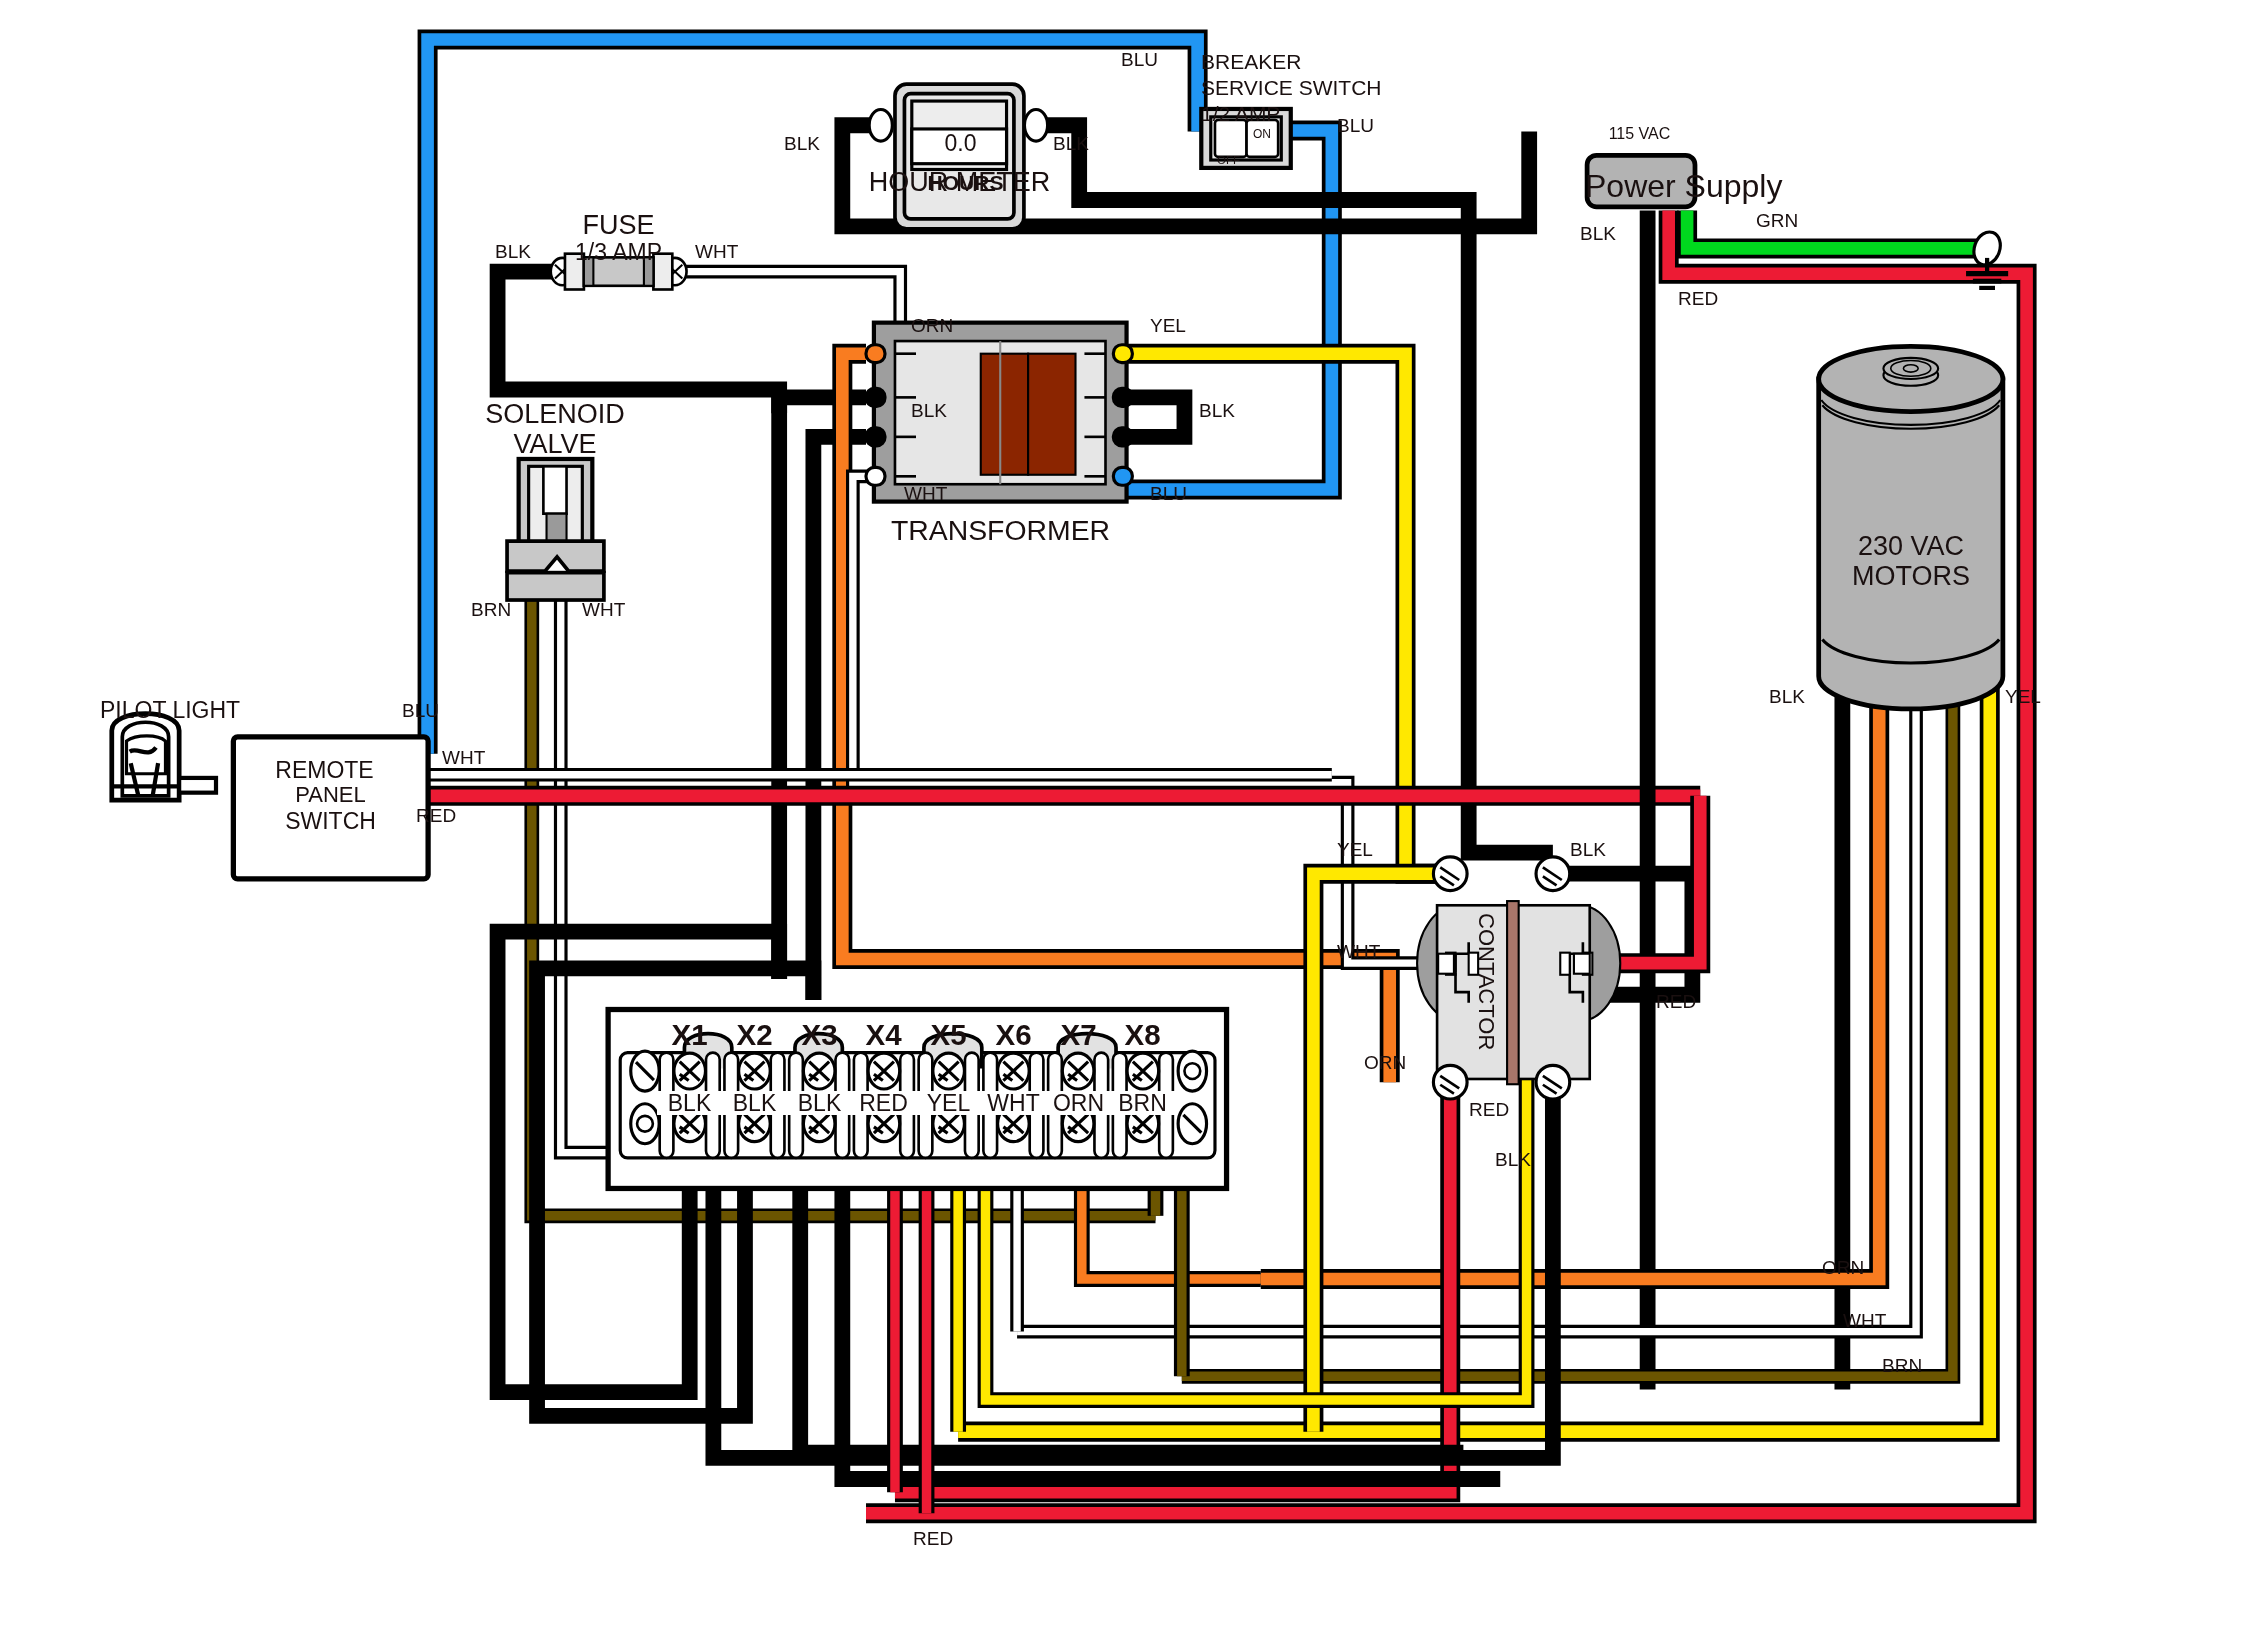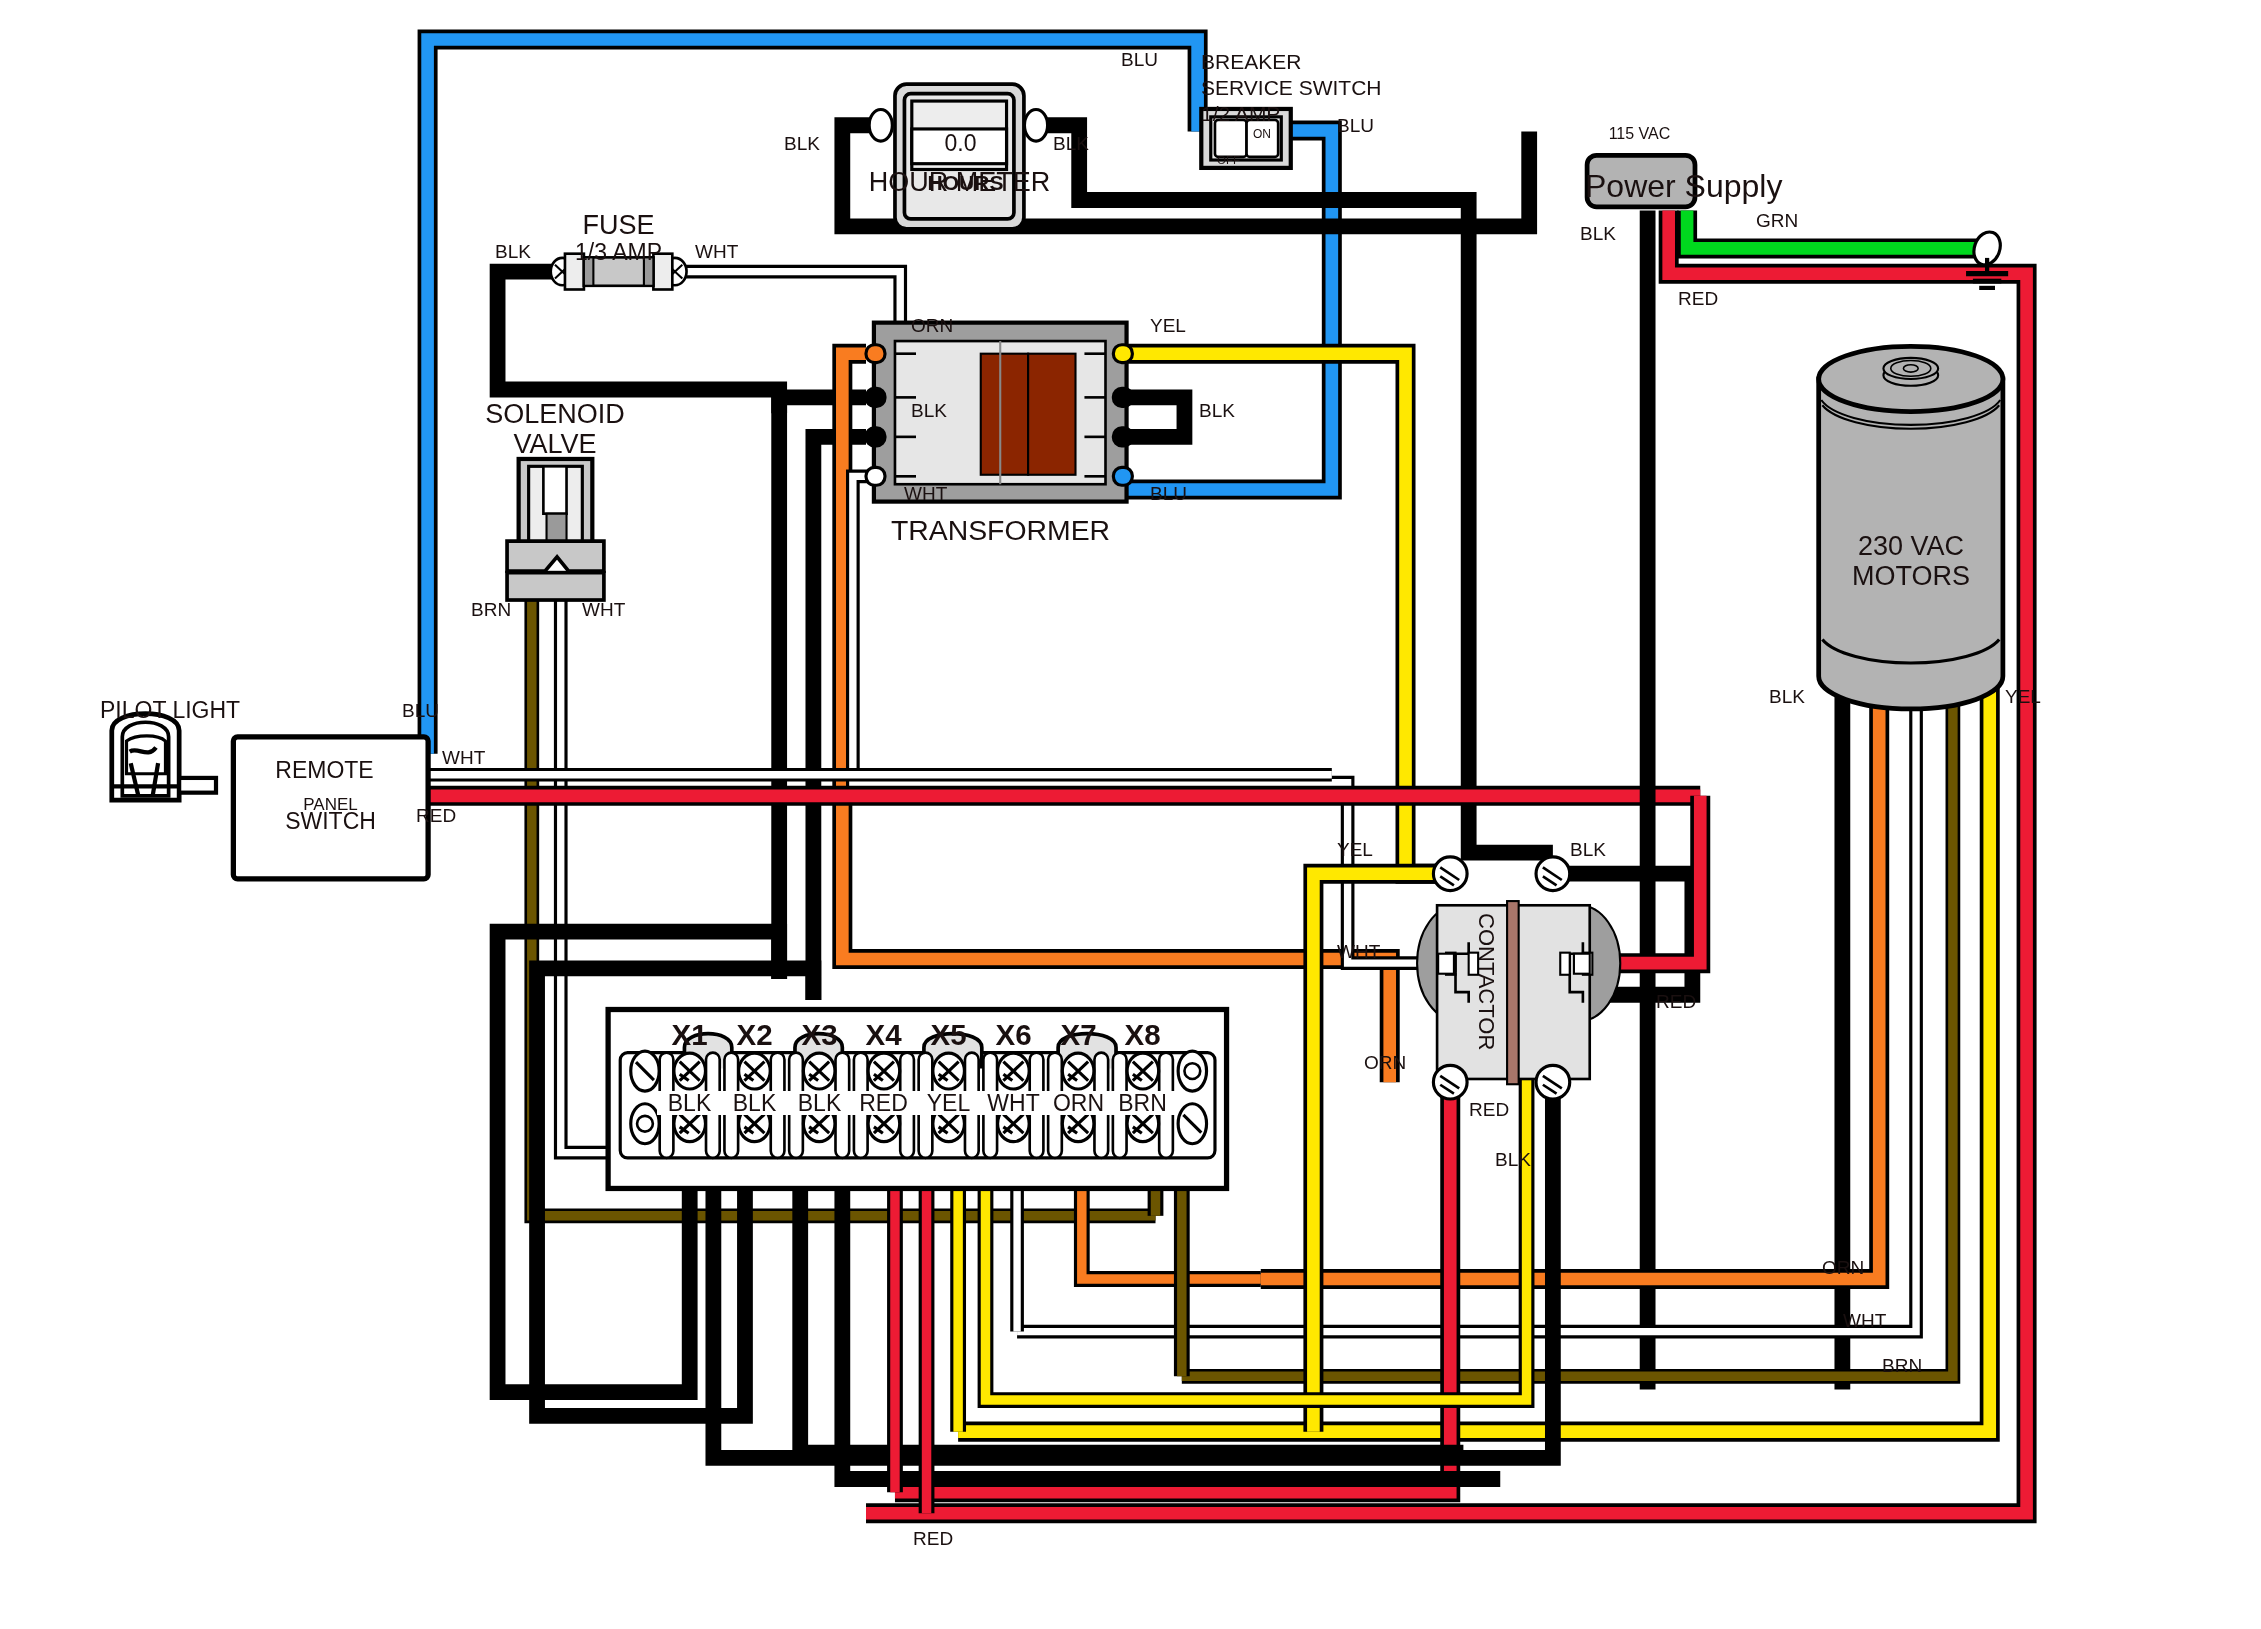--- a/index.html
+++ b/index.html
@@ -427,21 +427,21 @@
 <div class="lbl c" style="left:874px;top:516px;width:253px;font-size:28.4px;">TRANSFORMER</div>
 
 <div class="lbl c" style="left:1832px;top:532px;width:158px;font-size:27px;">230 VAC</div>
 <div class="lbl c" style="left:1832px;top:562px;width:158px;font-size:27px;">MOTORS</div>
 
 <div class="lbl" style="left:1498px;top:913px;font-size:22px;transform:rotate(90deg);transform-origin:left top;">CONTACTOR</div>
 
 <div class="lbl" style="left:100px;top:698px;font-size:23px;">PILOT LIGHT</div>
 
 <div class="lbl c" style="left:227px;top:758px;width:195px;font-size:23px;">REMOTE</div>
-<div class="lbl c" style="left:233px;top:783px;width:195px;font-size:17px;margin-top:13px;">PANEL</div>
+<div class="lbl c" style="left:233px;top:783px;width:195px;font-size:22px;">PANEL</div>
 <div class="lbl c" style="left:233px;top:809px;width:195px;font-size:23px;">SWITCH</div>
 
 <div id="term-labels">
       <div class="lbl xlbl c" style="left: 658px; top: 1020px; width: 63px;">X1</div>
       <div class="lbl termlbl c" style="left: 657px; top: 1091px; width: 65px; background: rgb(255, 255, 255);">BLK</div>
       <div class="lbl xlbl c" style="left: 723px; top: 1020px; width: 63px;">X2</div>
       <div class="lbl termlbl c" style="left: 722px; top: 1091px; width: 65px; background: rgb(255, 255, 255);">BLK</div>
       <div class="lbl xlbl c" style="left: 788px; top: 1020px; width: 63px;">X3</div>
       <div class="lbl termlbl c" style="left: 787px; top: 1091px; width: 65px; background: rgb(255, 255, 255);">BLK</div>
       <div class="lbl xlbl c" style="left: 852px; top: 1020px; width: 63px;">X4</div>

